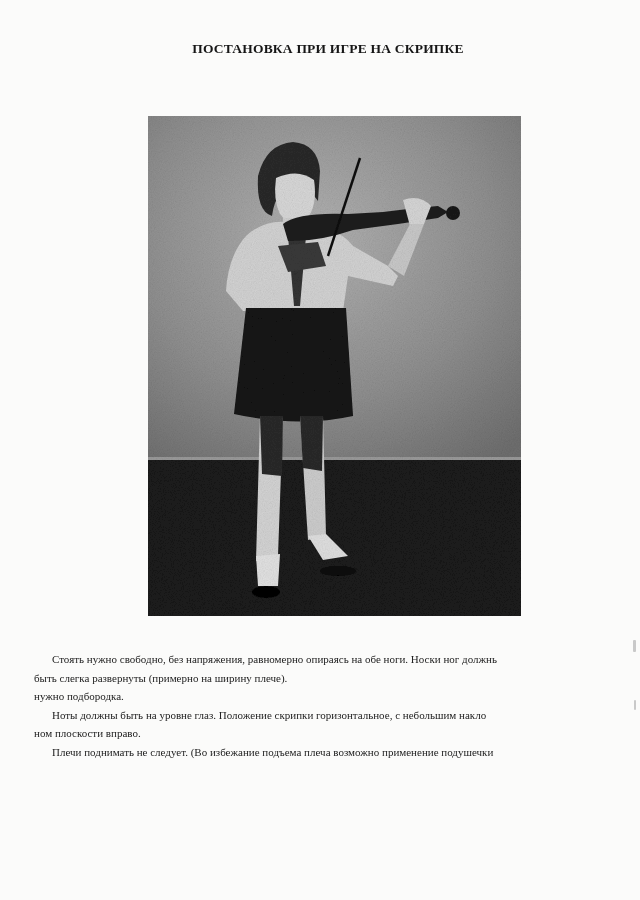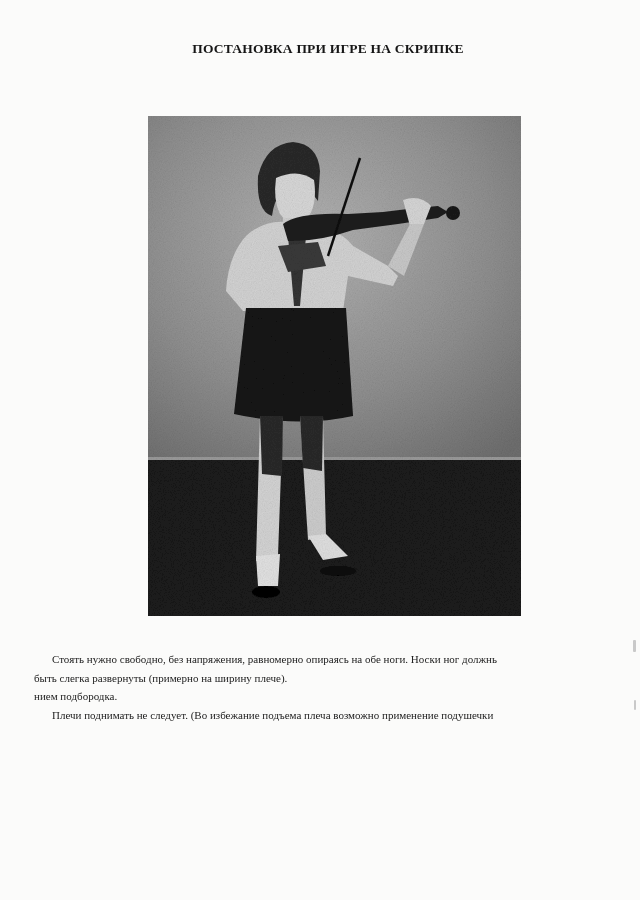--- a/index.html
+++ b/index.html
@@ -89,18 +89,20 @@
       <path d="M240 150 L262 108 L276 108 L256 160 Z" fill="#c9c9c9"></path>
 
       <path d="M130 130 L170 126 L178 150 L140 156 Z" fill="#3a3a3a"></path>
     </g>
   </svg>
 </div>
 
 <div class="text">
   <p class="indent">Стоять нужно свободно, без напряжения, равномерно опираясь на обе ноги. Носки ног должнь</p>
   <p>быть слегка развернуты (примерно на ширину плече).</p>
-  <p>нием подбородка.</p>
+  <p>нужно подбородка.</p>
+  <p class="indent">Ноты должны быть на уровне глаз. Положение скрипки горизонтальное, с небольшим накло</p>
+  <p>ном плоскости вправо.</p>
   <p class="indent">Плечи поднимать не следует. (Во избежание подъема плеча возможно применение подушечки</p>
 </div>
 
 <div class="speck" style="left:633px;top:640px;width:3px;height:12px;"></div>
 <div class="speck" style="left:634px;top:700px;width:2px;height:10px;"></div>
 
 </body></html>

